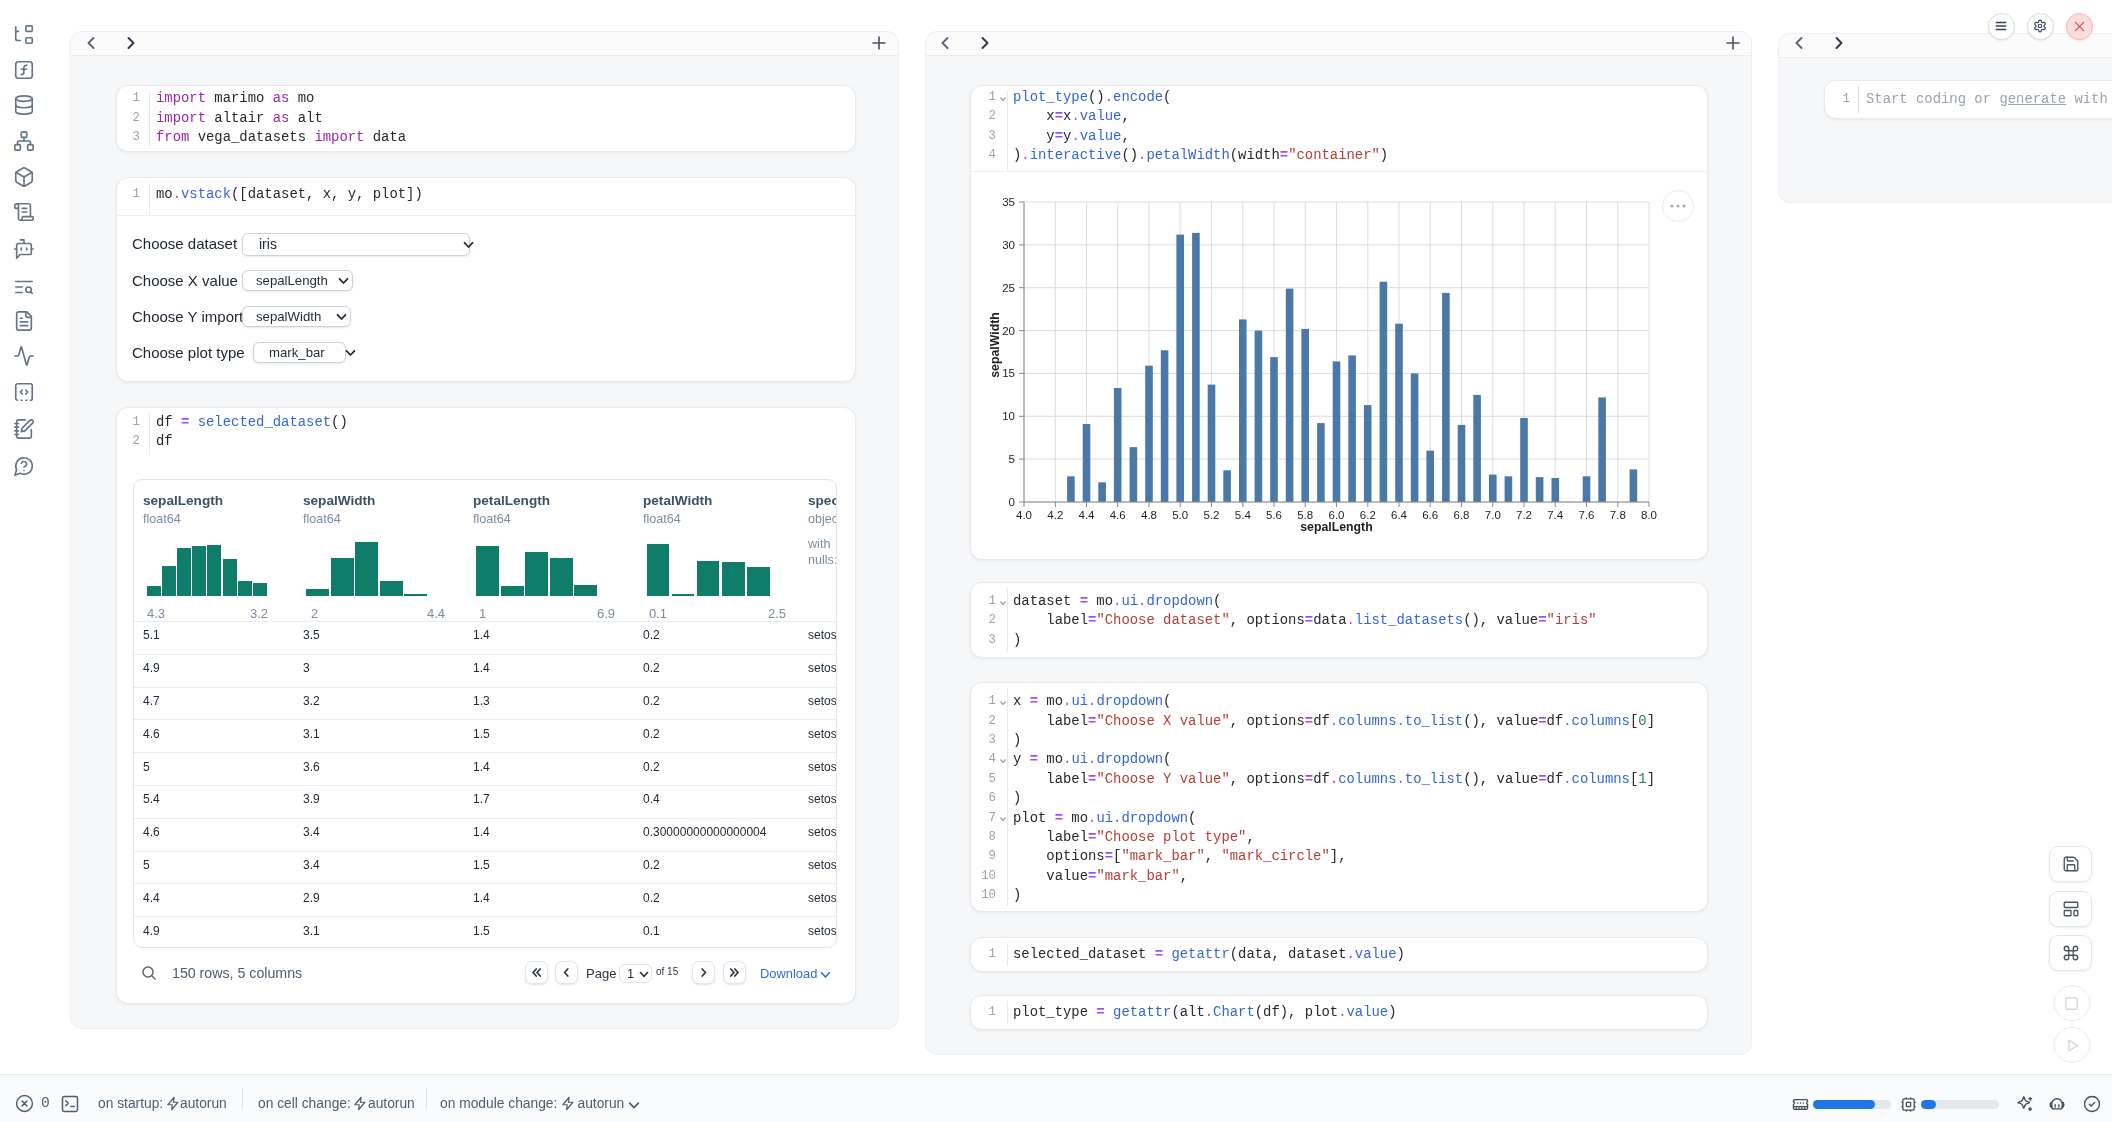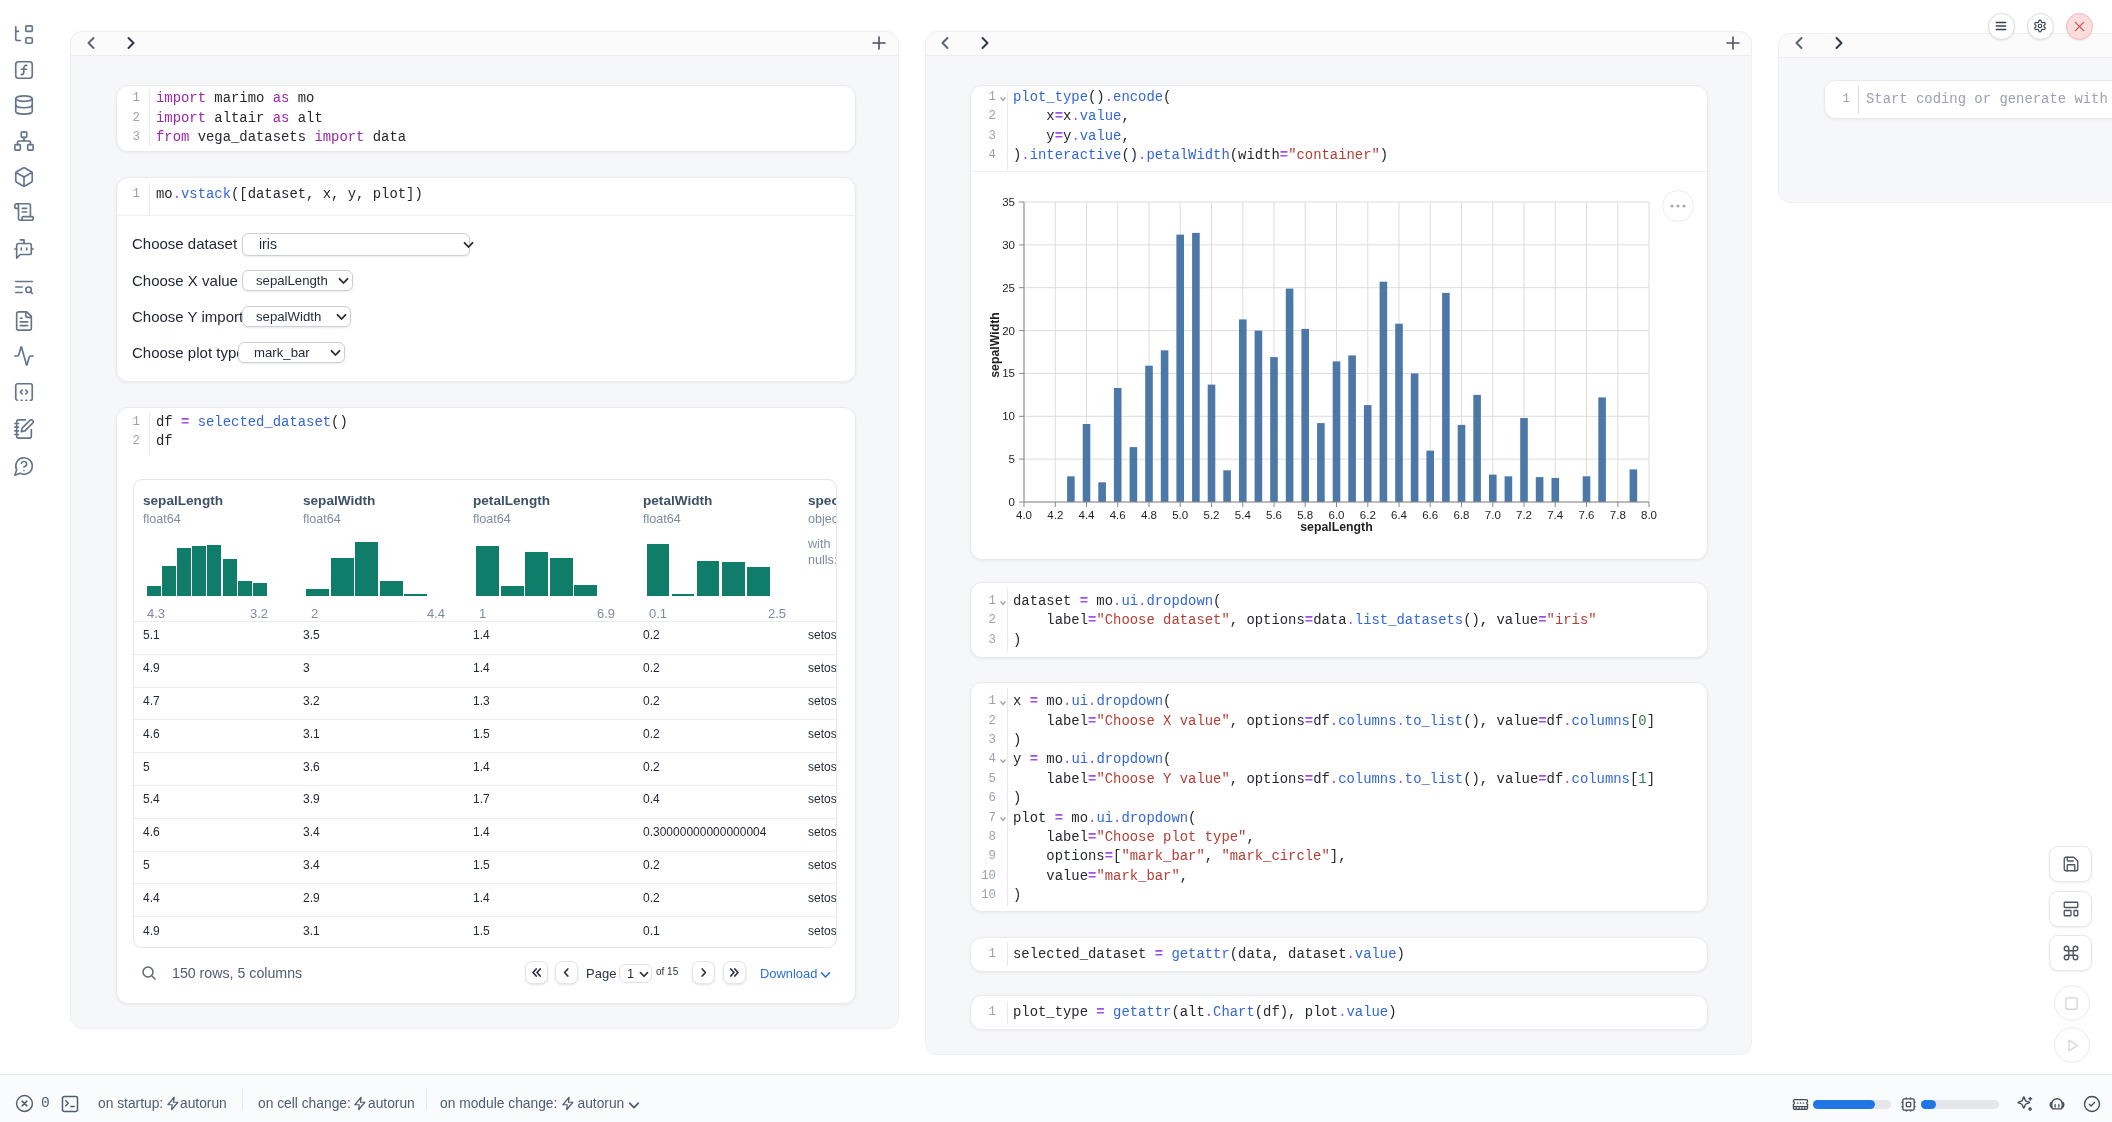--- a/index.html
+++ b/index.html
@@ -165,21 +165,21 @@
     </svg>
   </div>
 <div class="lbl" style="left:132px;top:307px">Choose Y import</div>
 <div class="sel" style="left:242px;top:305.5px;width:109px;height:21.5px">
     <div class="abs" style="left:13px;top:0;line-height:19.5px;font-size:13.2px">sepalWidth</div>
     <svg class="abs" style="left:93px;top:5.75px" width="11" height="10" viewBox="0 0 11 10" fill="none" stroke="#222b38" stroke-width="1.8" stroke-linecap="round" stroke-linejoin="round">
       <path d="M1.5 2.8 L5.5 7 L9.5 2.8"></path>
     </svg>
   </div>
 <div class="lbl" style="left:132px;top:343px">Choose plot type</div>
-<div class="sel" style="left:238px;top:341.5px;width:107px;height:21.5px">
+<div class="sel" style="left:253px;top:341.5px;width:93px;height:21.5px">
     <div class="abs" style="left:15px;top:0;line-height:19.5px;font-size:13.2px">mark_bar</div>
     <svg class="abs" style="left:91px;top:5.75px" width="11" height="10" viewBox="0 0 11 10" fill="none" stroke="#222b38" stroke-width="1.8" stroke-linecap="round" stroke-linejoin="round">
       <path d="M1.5 2.8 L5.5 7 L9.5 2.8"></path>
     </svg>
   </div>
 <div class="cell" style="left:116px;top:407px;width:740px;height:597px"></div>
 <div class="abs" style="left:148.5px;top:413px;width:1px;height:42px;background:#e7e9ec"></div>
 <div class="ln" style="left:110px;top:412.8px;width:30px">1</div>
 <div class="cl" style="left:156px;top:412.8px">df <span class="o">=</span> <span class="f">selected_dataset</span>()</div>
 <div class="ln" style="left:110px;top:432.2px;width:30px">2</div>
@@ -520,21 +520,21 @@
 <div class="abs" style="left:1006.5px;top:943px;width:1px;height:23px;background:#e7e9ec"></div>
 <div class="ln" style="left:966px;top:944.8px;width:30px">1</div>
 <div class="cl" style="left:1013px;top:944.8px">selected_dataset <span class="o">=</span> <span class="f">getattr</span>(data, dataset<span class="d">.</span><span class="f">value</span>)</div>
 <div class="cell" style="left:970px;top:995px;width:738px;height:35px"></div>
 <div class="abs" style="left:1006.5px;top:1001px;width:1px;height:23px;background:#e7e9ec"></div>
 <div class="ln" style="left:966px;top:1003.2px;width:30px">1</div>
 <div class="cl" style="left:1013px;top:1003.2px">plot_type <span class="o">=</span> <span class="f">getattr</span>(alt<span class="d">.</span><span class="f">Chart</span>(df), plot<span class="d">.</span><span class="f">value</span>)</div>
 <div class="cell" style="left:1824px;top:80px;width:740px;height:39px"></div>
 <div class="ln" style="left:1820px;top:89.7px;width:30px">1</div>
 <div class="abs" style="left:1858px;top:86px;width:1px;height:27px;background:#d6d9dd"></div>
-<div class="cl" style="left:1866px;top:89.7px;color:#9aa3af">Start coding or <span style="">generate</span> with</div>
+<div class="cl" style="left:1866px;top:89.7px;color:#9aa3af">Start coding or <span style="text-decoration:underline">generate</span> with</div>
 <div class="tcirc" style="left:1987.5px;top:12.5px"></div>
 <svg class="abs" style="left:1994px;top:19px" width="14" height="14" viewBox="0 0 24 24" fill="none" stroke="#374151" stroke-width="2.6" stroke-linecap="round">
     <path d="M4 6h16M4 12h16M4 18h16"></path>
   </svg>
 <div class="tcirc" style="left:2026.5px;top:12.5px"></div>
 <svg class="abs" style="left:2033px;top:19px" width="14" height="14" viewBox="0 0 24 24" fill="none" stroke="#374151" stroke-width="2">
     <path d="M12.22 2h-.44a2 2 0 0 0-2 2v.18a2 2 0 0 1-1 1.73l-.43.25a2 2 0 0 1-2 0l-.15-.08a2 2 0 0 0-2.73.73l-.22.38a2 2 0 0 0 .73 2.73l.15.1a2 2 0 0 1 1 1.72v.51a2 2 0 0 1-1 1.74l-.15.09a2 2 0 0 0-.73 2.73l.22.38a2 2 0 0 0 2.73.73l.15-.08a2 2 0 0 1 2 0l.43.25a2 2 0 0 1 1 1.73V20a2 2 0 0 0 2 2h.44a2 2 0 0 0 2-2v-.18a2 2 0 0 1 1-1.73l.43-.25a2 2 0 0 1 2 0l.15.08a2 2 0 0 0 2.73-.73l.22-.39a2 2 0 0 0-.73-2.73l-.15-.08a2 2 0 0 1-1-1.74v-.5a2 2 0 0 1 1-1.74l.15-.09a2 2 0 0 0 .73-2.73l-.22-.38a2 2 0 0 0-2.73-.73l-.15.08a2 2 0 0 1-2 0l-.43-.25a2 2 0 0 1-1-1.73V4a2 2 0 0 0-2-2z"></path>
     <circle cx="12" cy="12" r="3"></circle>
   </svg>
 <div class="tcirc" style="left:2065.5px;top:12.5px;background:#fbdddd;border-color:#f3b9b9"></div>

